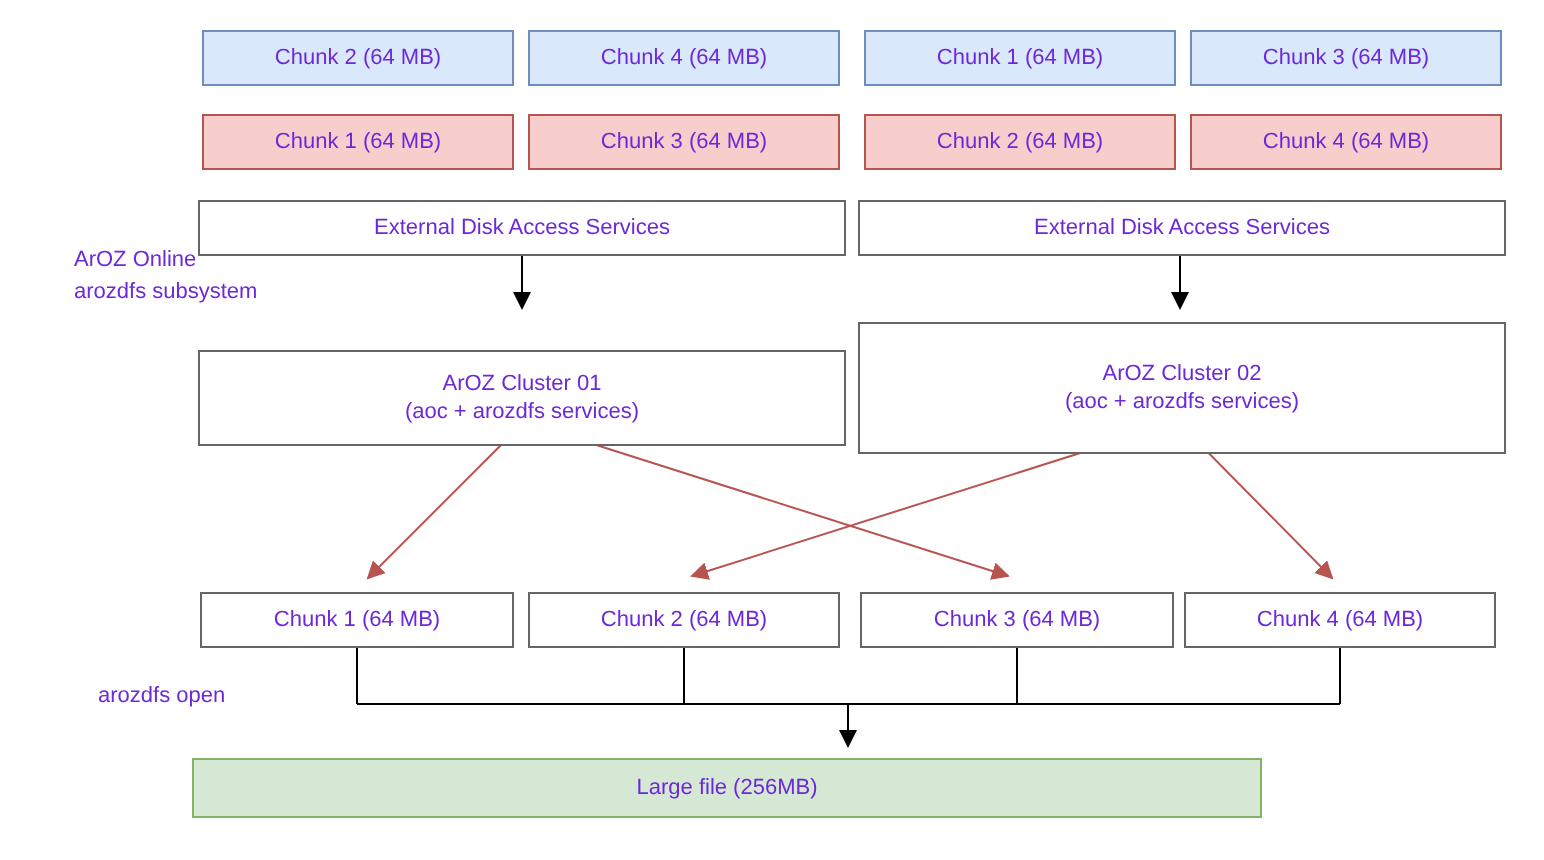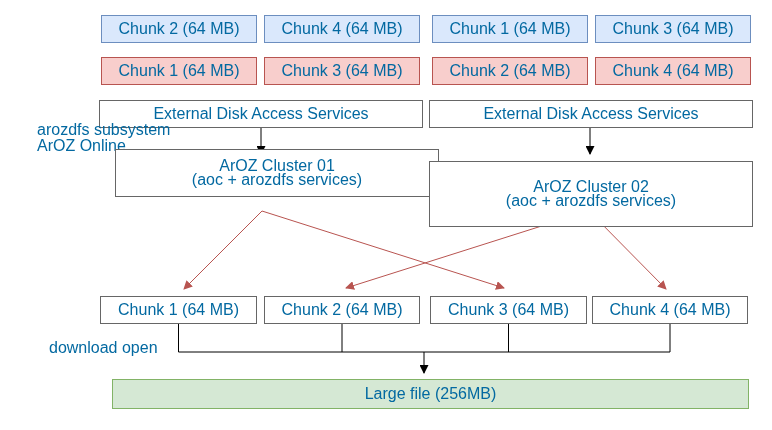--- a/index.html
+++ b/index.html
@@ -1,22 +1,22 @@
 <!DOCTYPE html>
 <html><head>
 <meta charset="utf-8">
 <style>
   html,body{margin:0;padding:0;background:#ffffff;}
   .canvas{
     position:relative;
     width:772px;height:430px;
     background:#ffffff;
     font-family:"Liberation Sans", sans-serif;
-    font-size:16px;
-    color:#0369a1;
+    font-size:11px;
+    color:#6d28d9;
     overflow:hidden;
   }
   .box{
     position:absolute;
     display:flex;
     align-items:center;
     justify-content:center;
     text-align:center;
     box-sizing:border-box;
     background:#ffffff;
@@ -76,40 +76,40 @@
 
   <div class="box red" style="left:101px;top:57px;width:156px;height:28px;">Chunk 1 (64 MB)</div>
   <div class="box red" style="left:264px;top:57px;width:156px;height:28px;">Chunk 3 (64 MB)</div>
   <div class="box red" style="left:432px;top:57px;width:156px;height:28px;">Chunk 2 (64 MB)</div>
   <div class="box red" style="left:595px;top:57px;width:156px;height:28px;">Chunk 4 (64 MB)</div>
 
   <div class="box" style="left:99px;top:100px;width:324px;height:28px;">External Disk Access Services</div>
   <div class="box" style="left:429px;top:100px;width:324px;height:28px;">External Disk Access Services</div>
 
   <div class="side-label" style="left:37px;top:122px;">
+    <span style="display:block;">ArOZ Online</span>
     <span style="display:block;">arozdfs subsystem</span>
-    <span style="display:block;">ArOZ Online</span>
   </div>
 
-  <div class="box" style="left:99px;top:149px;width:324px;height:48px;margin-left:16px;">
+  <div class="box" style="left:99px;top:175px;width:324px;height:48px;">
     <div class="two-line">
       <span>ArOZ Cluster 01</span>
       <span>(aoc + arozdfs services)</span>
     </div>
   </div>
   <div class="box" style="left:429px;top:161px;width:324px;height:66px;">
     <div class="two-line">
       <span>ArOZ Cluster 02</span>
       <span>(aoc + arozdfs services)</span>
     </div>
   </div>
 
 
   <div class="box" style="left:100px;top:296px;width:157px;height:28px;">Chunk 1 (64 MB)</div>
   <div class="box" style="left:264px;top:296px;width:156px;height:28px;">Chunk 2 (64 MB)</div>
   <div class="box" style="left:430px;top:296px;width:157px;height:28px;">Chunk 3 (64 MB)</div>
   <div class="box" style="left:592px;top:296px;width:156px;height:28px;">Chunk 4 (64 MB)</div>
 
-  <div class="side-label" style="left:49px;top:340px;">download open</div>
+  <div class="side-label" style="left:49px;top:340px;">arozdfs open</div>
 
-  <div class="box green" style="left:112px;top:379px;width:637px;height:30px;">Large file (256MB)</div>
+  <div class="box green" style="left:96px;top:379px;width:535px;height:30px;">Large file (256MB)</div>
 
 </div>
 
 </body></html>

